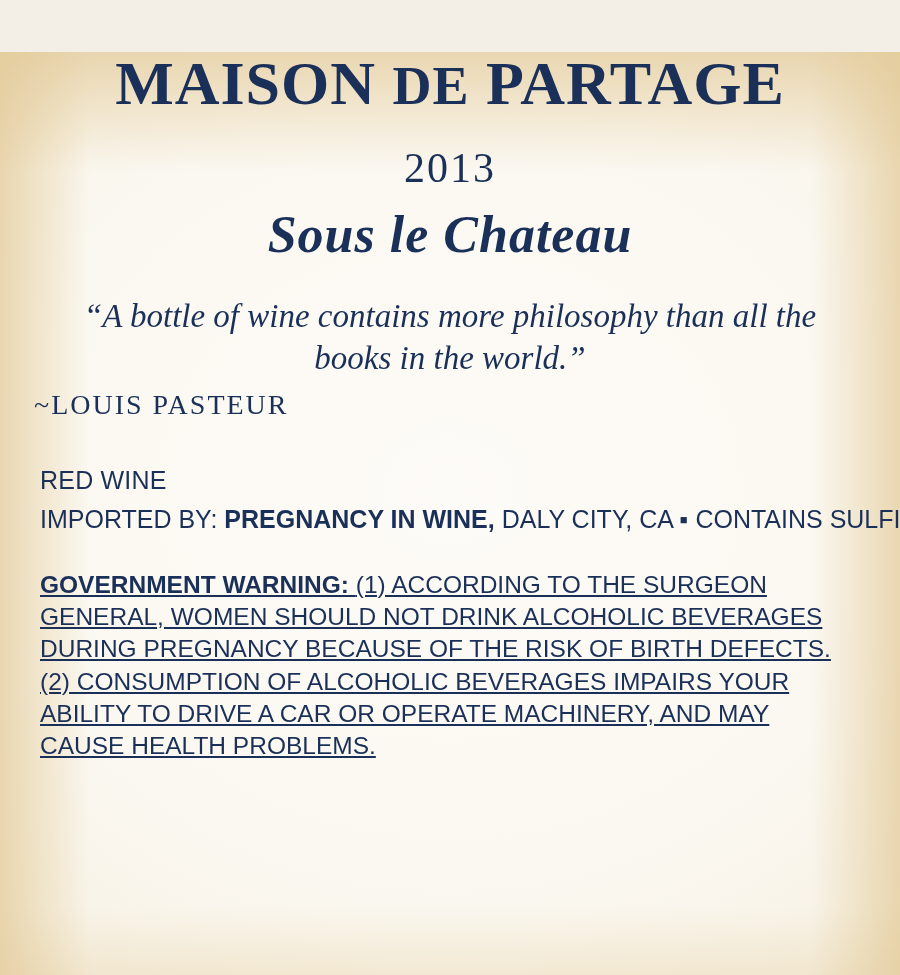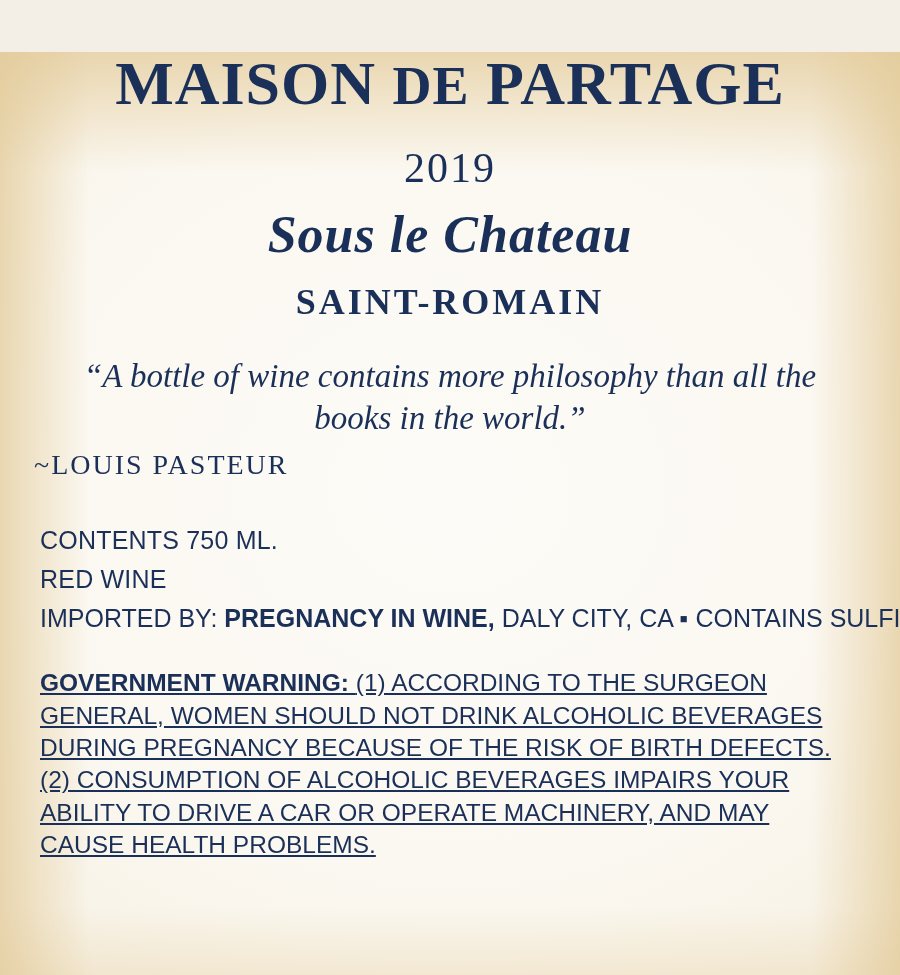--- a/index.html
+++ b/index.html
@@ -169,32 +169,30 @@
   <div class="edge-right"></div>
 
   <div class="content">
 
     <div class="house-name">
       <span>MAISON</span>
       <span class="small-caps">DE</span>
       <span>PARTAGE</span>
     </div>
 
-    <div class="vintage">2019</div>
+    <div class="vintage">2013</div>
 
     <div class="cuvee">Sous le Chateau</div>
 
-    <div class="appellation">SAINT-ROMAIN</div>
 
     <div class="quote">“A bottle of wine contains more philosophy than all the books in the world.”</div>
     <div class="attribution">~LOUIS PASTEUR</div>
 
     <div class="specs">
       <div class="spec-row">
-        <span class="left">CONTENTS 750 ML.</span>
       </div>
       <div class="spec-row">
         <span class="right">RED WINE</span>
       </div>
       <div class="spec-row full">
         <span>IMPORTED BY:</span>
         <span class="bold">PREGNANCY IN WINE,</span>
         <span>DALY CITY, CA</span>
         <span>▪</span>
         <span>CONTAINS SULFITES</span>

